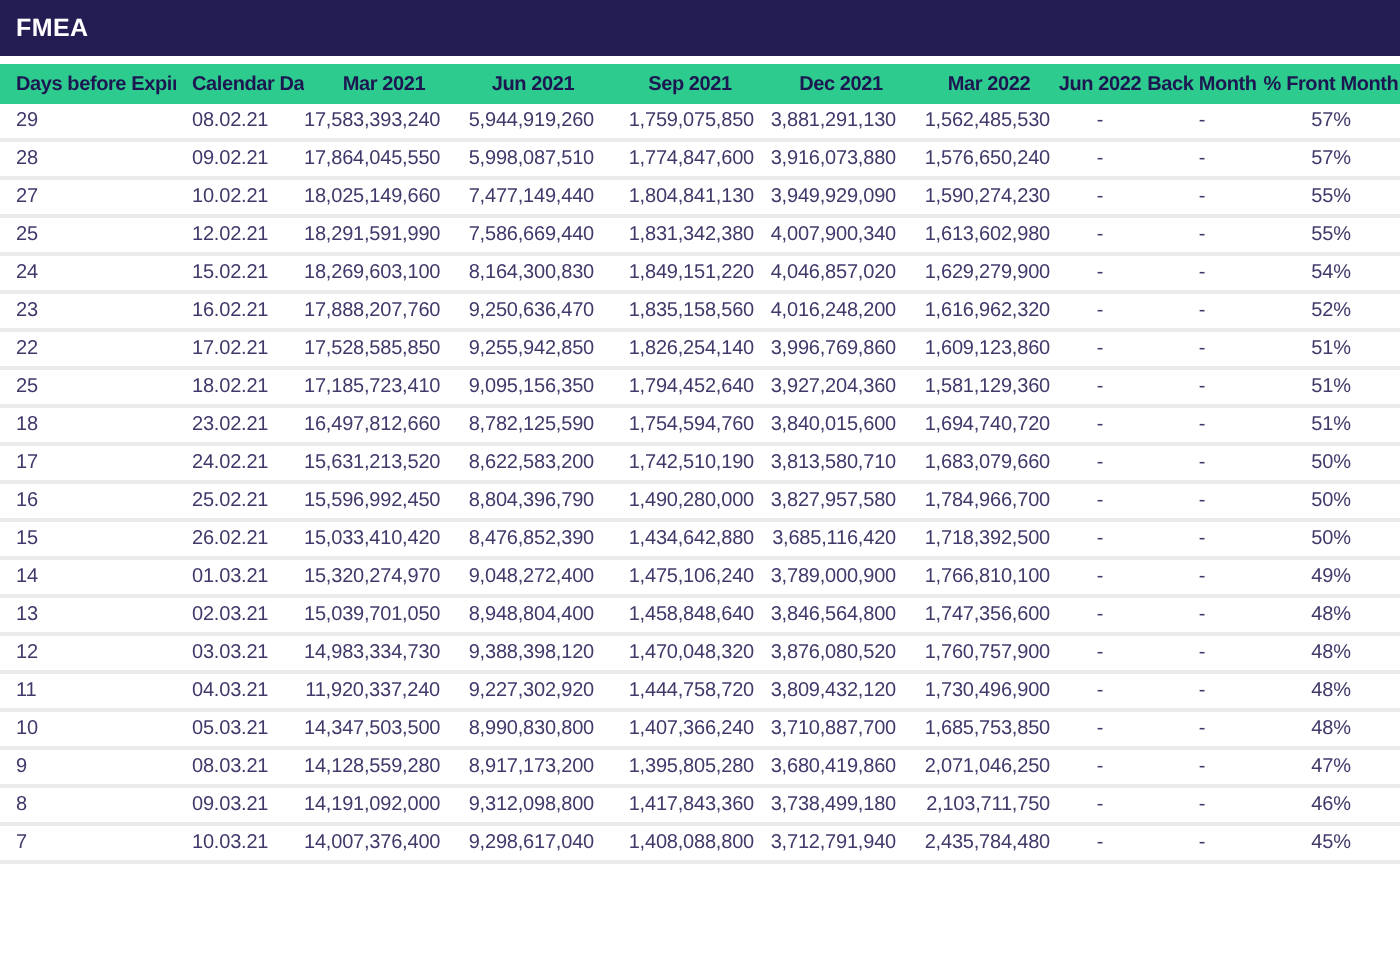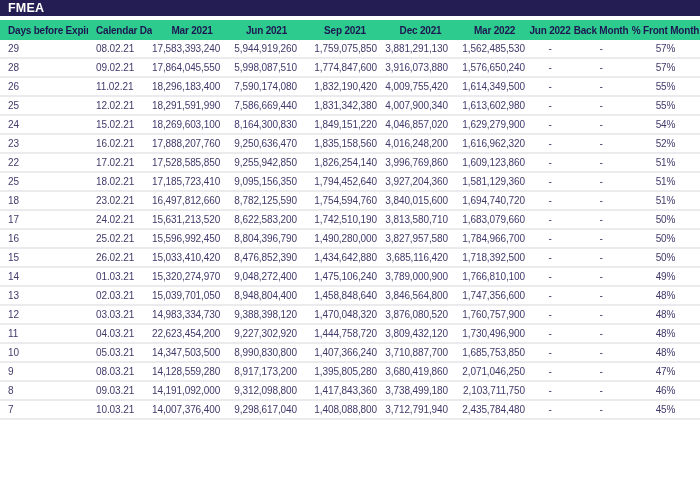--- a/index.html
+++ b/index.html
@@ -8,21 +8,21 @@
     --headtext:#1d1751;
     --text:#403a6b;
     --divider:#ebebee;
   }
   html,body{margin:0;padding:0;}
   body{
     width:700px;height:485px;overflow:hidden;background:#ffffff;
     font-family:"Liberation Sans", sans-serif;
   }
   .titlebar{
-    height:16px;background:var(--navy);display:flex;align-items:center;
+    height:28px;background:var(--navy);display:flex;align-items:center;
     padding-left:8px;box-sizing:border-box;margin-bottom:4px;
   }
   .titlebar .title{color:#ffffff;font-weight:bold;font-size:12.5px;letter-spacing:.2px;}
   table.grid{
     border-collapse:collapse;table-layout:fixed;width:700px;
   }
   th{
     background:var(--green);color:var(--headtext);font-weight:bold;
     font-size:10px;height:20px;padding:0;letter-spacing:-.2px;white-space:nowrap;
     overflow:hidden;
@@ -90,27 +90,27 @@
           <td class="a-num">17,864,045,550</td>
           <td class="a-num">5,998,087,510</td>
           <td class="a-num">1,774,847,600</td>
           <td class="a-num">3,916,073,880</td>
           <td class="a-num">1,576,650,240</td>
           <td class="a-center">-</td>
           <td class="a-center">-</td>
           <td class="a-center">57%</td>
         </tr>
         <tr>
-          <td class="a-left">26</td>
-          <td class="a-left">11.02.21</td>
-          <td class="a-num">18,296,183,400</td>
-          <td class="a-num">7,590,174,080</td>
-          <td class="a-num">1,832,190,420</td>
-          <td class="a-num">4,009,755,420</td>
-          <td class="a-num">1,614,349,500</td>
+          <td class="a-left">27</td>
+          <td class="a-left">10.02.21</td>
+          <td class="a-num">18,025,149,660</td>
+          <td class="a-num">7,477,149,440</td>
+          <td class="a-num">1,804,841,130</td>
+          <td class="a-num">3,949,929,090</td>
+          <td class="a-num">1,590,274,230</td>
           <td class="a-center">-</td>
           <td class="a-center">-</td>
           <td class="a-center">55%</td>
         </tr>
         <tr>
           <td class="a-left">25</td>
           <td class="a-left">12.02.21</td>
           <td class="a-num">18,291,591,990</td>
           <td class="a-num">7,586,669,440</td>
           <td class="a-num">1,831,342,380</td>
@@ -248,21 +248,21 @@
           <td class="a-num">1,470,048,320</td>
           <td class="a-num">3,876,080,520</td>
           <td class="a-num">1,760,757,900</td>
           <td class="a-center">-</td>
           <td class="a-center">-</td>
           <td class="a-center">48%</td>
         </tr>
         <tr>
           <td class="a-left">11</td>
           <td class="a-left">04.03.21</td>
-          <td class="a-num">22,623,454,200</td>
+          <td class="a-num">11,920,337,240</td>
           <td class="a-num">9,227,302,920</td>
           <td class="a-num">1,444,758,720</td>
           <td class="a-num">3,809,432,120</td>
           <td class="a-num">1,730,496,900</td>
           <td class="a-center">-</td>
           <td class="a-center">-</td>
           <td class="a-center">48%</td>
         </tr>
         <tr>
           <td class="a-left">10</td>

